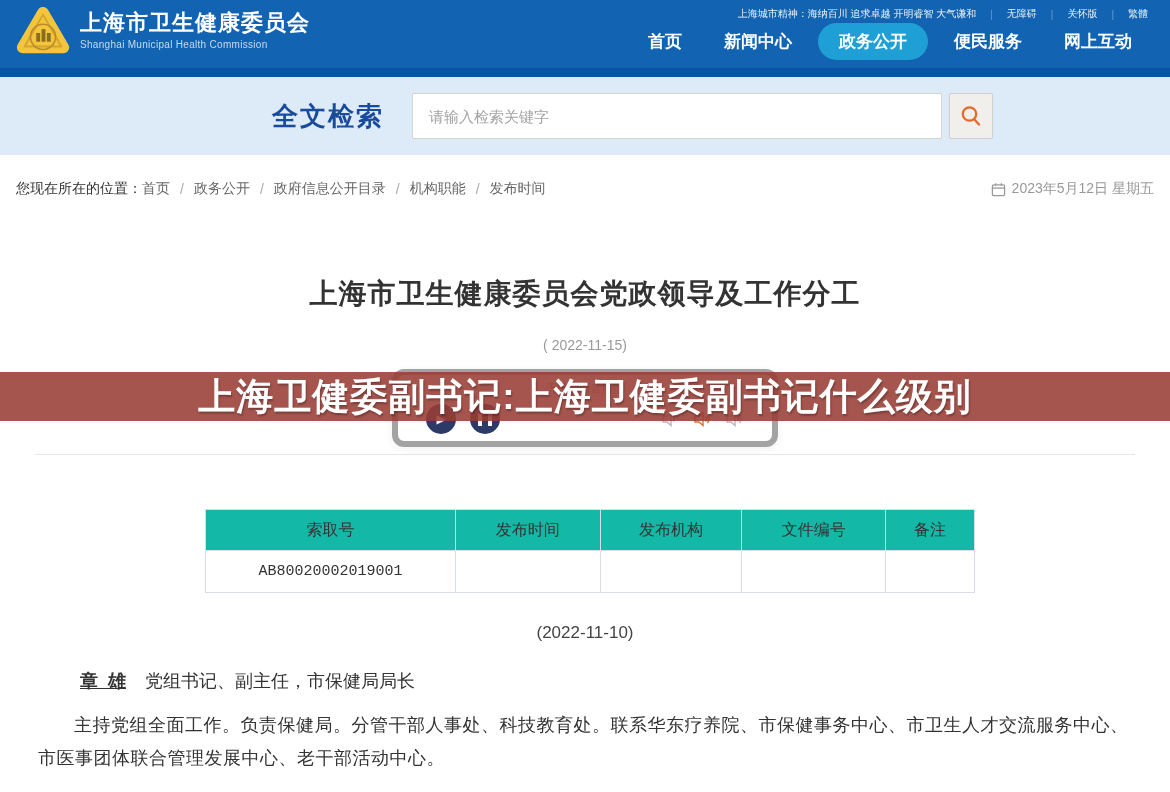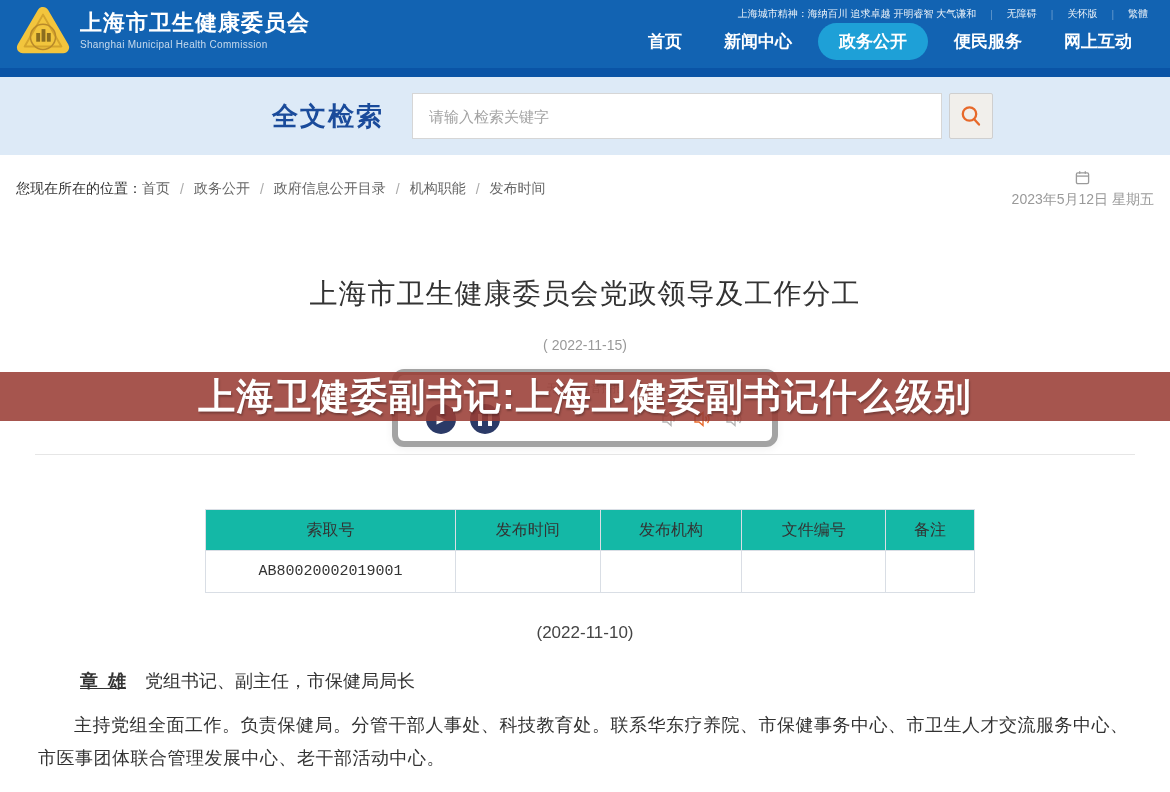--- a/index.html
+++ b/index.html
@@ -38,24 +38,24 @@
   .search-btn { width:44px; height:46px; margin-left:7px; background:#f1efeb; border:1px solid #cfcfcf;
                 border-radius:2px; display:flex; align-items:center; justify-content:center; cursor:pointer; }
 
   
   .crumb-row { height:58px; display:flex; align-items:center; justify-content:space-between;
                padding:10px 16px 0 16px; }
   .crumb-left { font-size:14px; color:#555; display:flex; align-items:center; }
   .crumb-label { color:#333; }
   .crumb-link { color:#666; text-decoration:none; cursor:pointer; }
   .crumb-sep { color:#aaa; margin:0 10px; }
-  .crumb-date { font-size:14px; color:#999; display:flex; align-items:center; gap:6px;flex-direction:column; }
-
-  
-  .article-title { text-align:center; font-size:28px; font-weight:normal; color:#333;
+  .crumb-date { font-size:14px; color:#999; display:flex; align-items:center; gap:6px; }
+
+  
+  .article-title { text-align:center; font-size:28px; font-weight:bold; color:#333;
                    margin-top:62px; letter-spacing:1px; }
   .article-date { text-align:center; font-size:14px; color:#999; margin-top:24px; }
 
   
   .voice-widget { width:386px; height:78px; margin:16px auto 0; background:#fff;
                   border:6px solid #a3a3a3; border-radius:12px; box-shadow:0 2px 8px rgba(0,0,0,0.06);
                   text-align:center; position:relative; }
   .voice-widget-title { font-size:11px; color:#9a9a9a; padding-top:6px; }
   .voice-icons { display:flex; align-items:center; justify-content:space-between; padding:8px 28px 0 28px; }
   .voice-left { display:flex; gap:14px; }

